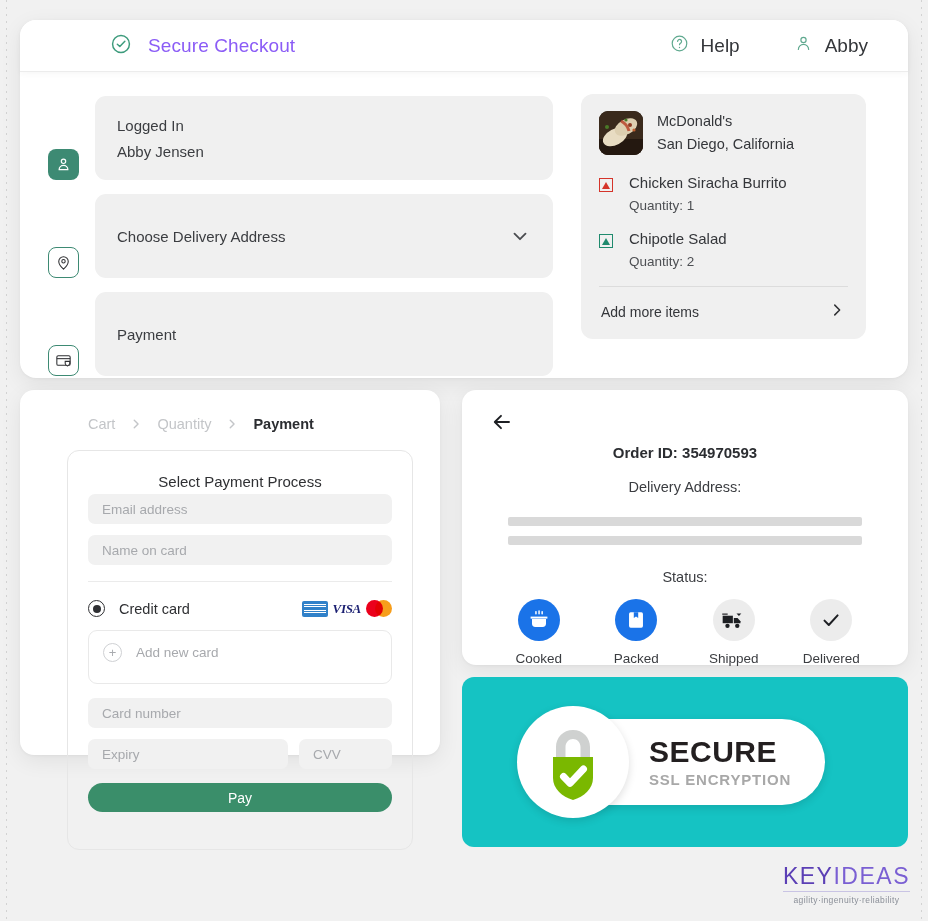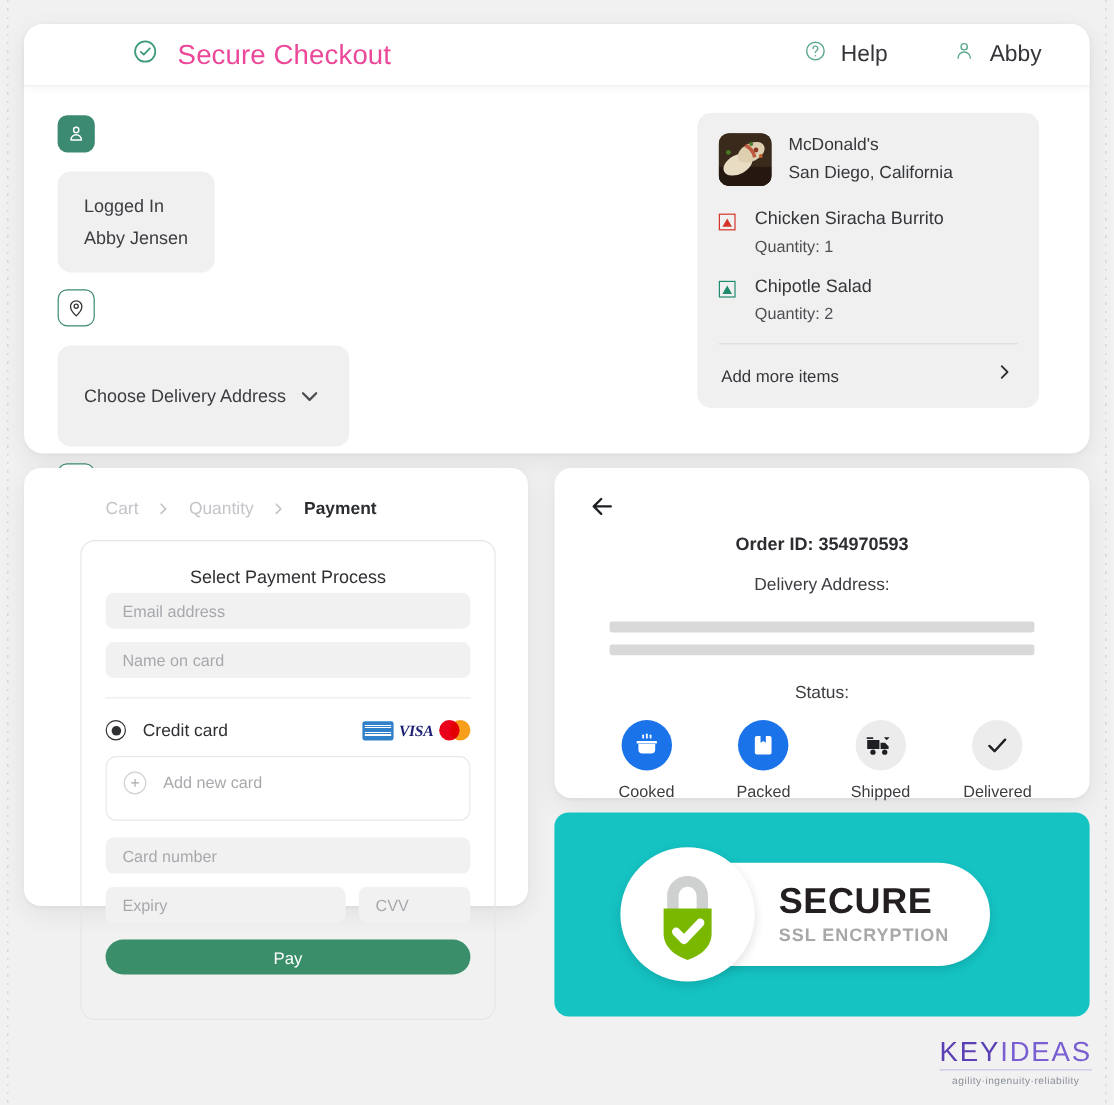--- a/index.html
+++ b/index.html
@@ -46,22 +46,22 @@
     height: 52px;
     display: flex;
     align-items: center;
     padding: 0 40px 0 90px;
     border-bottom: 1px solid #ececec;
     box-shadow: 0 2px 6px rgba(0,0,0,.035);
     border-radius: 16px 16px 0 0;
     background: #fff;
   }
   .header-title {
-    font-size: 23px;
-    color: #ec4899;
+    font-size: 19px;
+    color: #8b5cf6;
     margin-left: 16px;
     letter-spacing: .1px;
   }
   .header-right {
     margin-left: auto;
     display: flex;
     align-items: center;
     gap: 54px;
   }
   .header-link {
@@ -82,23 +82,22 @@
   
   .steps-col {
     width: 505px;
     display: flex;
     flex-direction: column;
     gap: 14px;
     padding-top: 2px;
   }
   .step-row {
     display: flex;
-    align-items: flex-start;
+    align-items: flex-end;
     gap: 16px;
-    flex-direction: column;
   }
   .step-icon {
     width: 31px; height: 31px;
     border-radius: 8px;
     flex: 0 0 31px;
     display: flex;
     align-items: center;
     justify-content: center;
   }
   .step-icon.filled { background: #3d8a73; }

